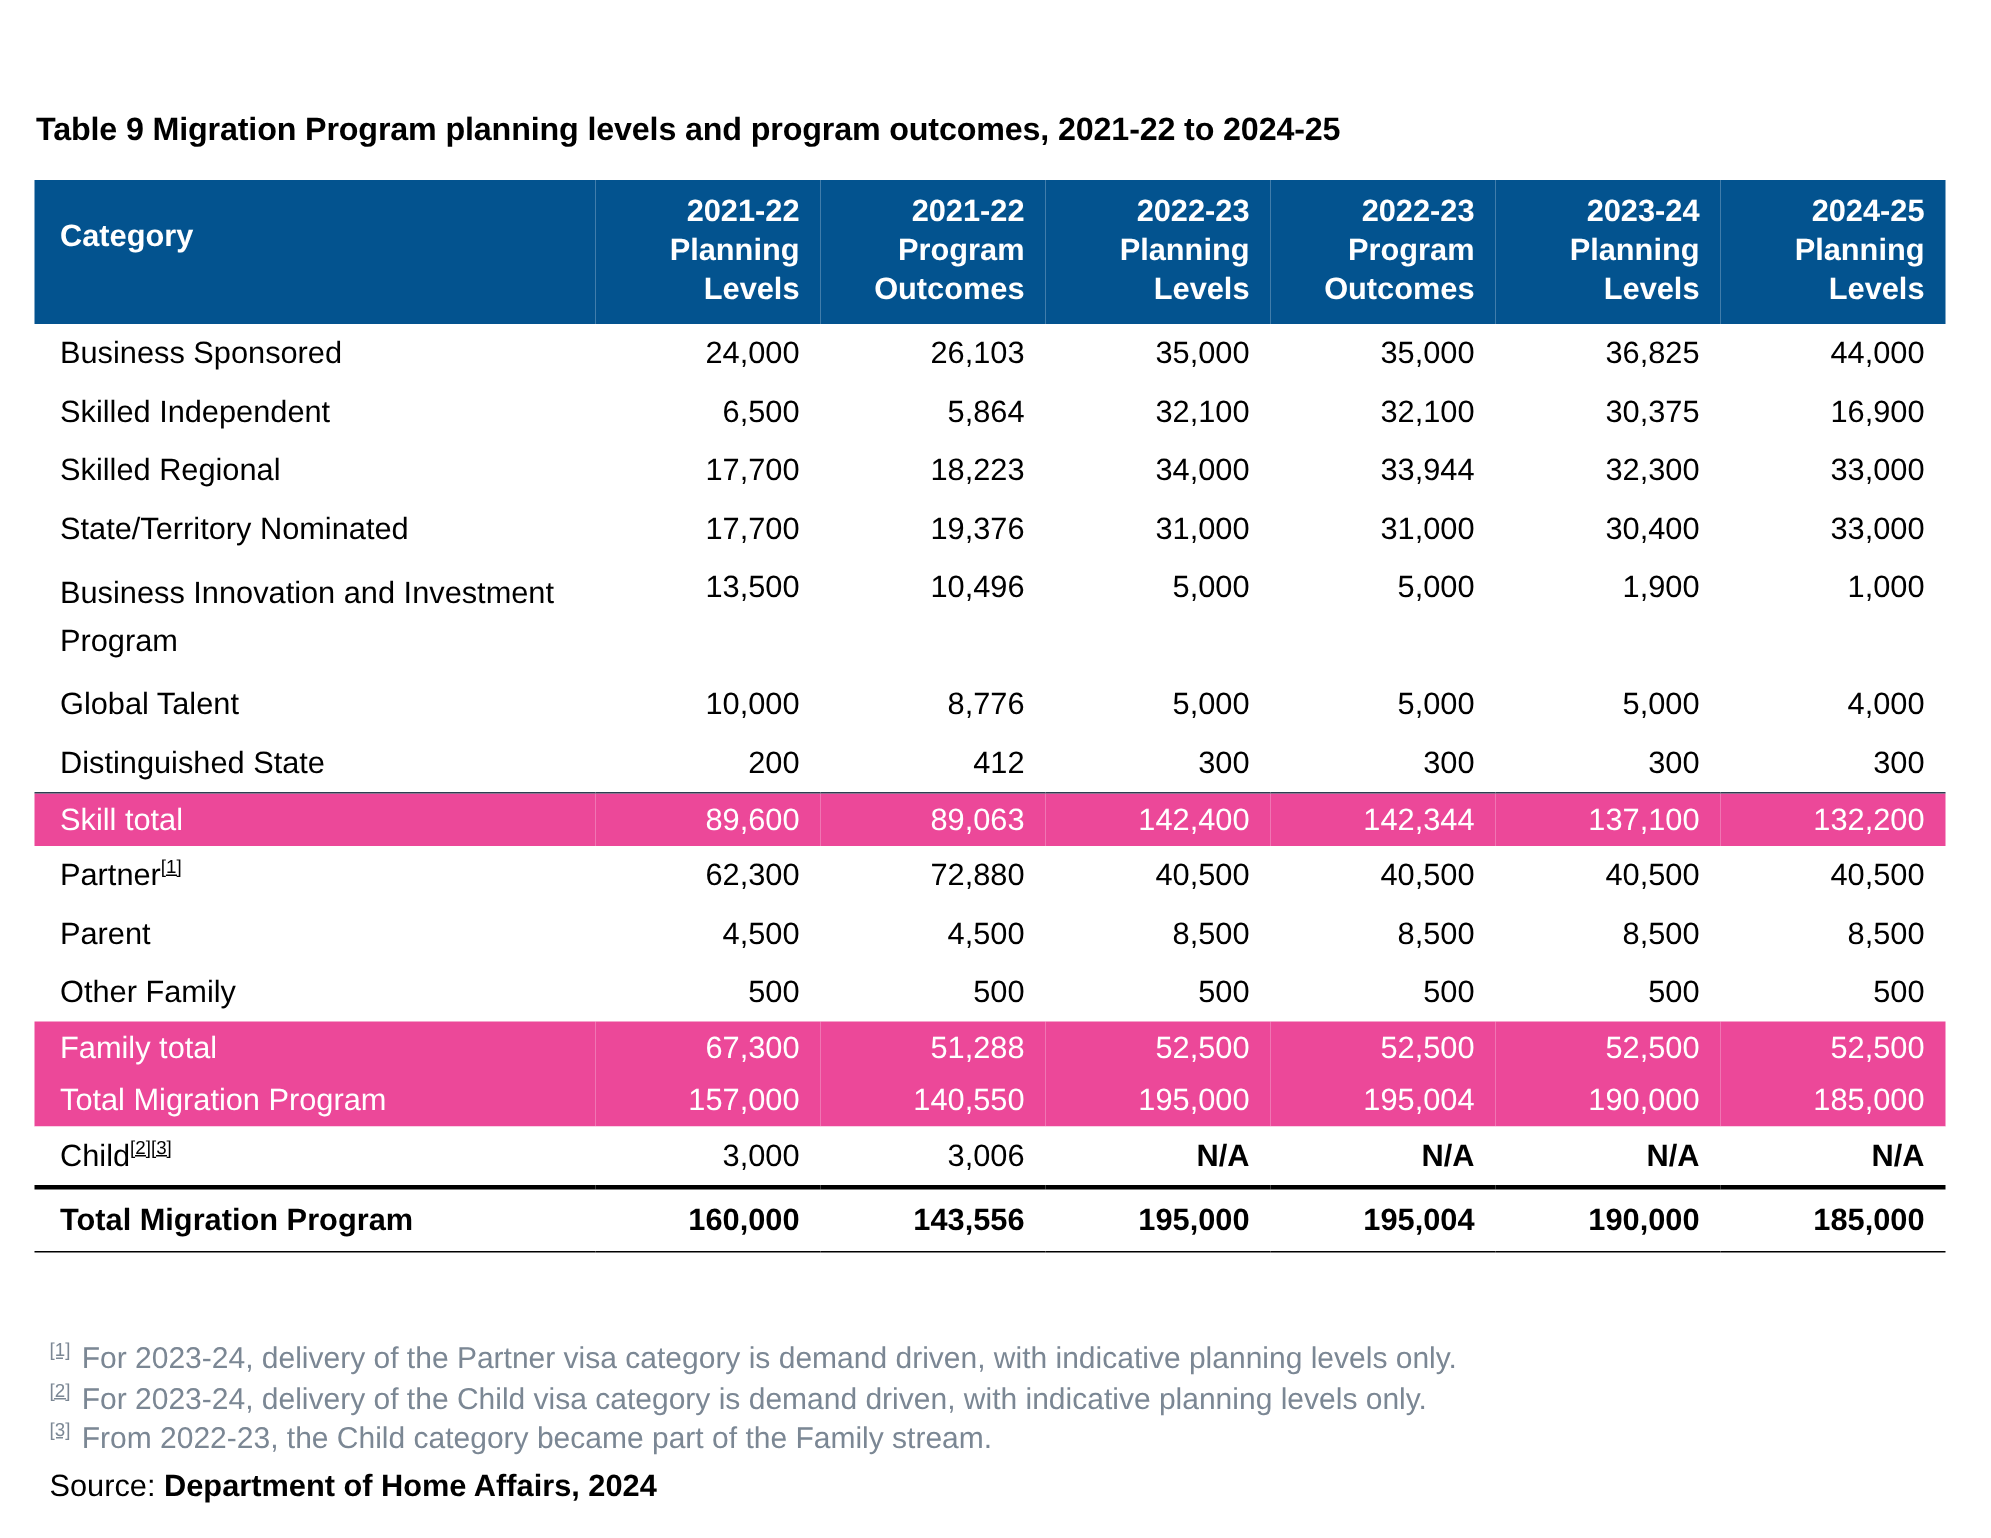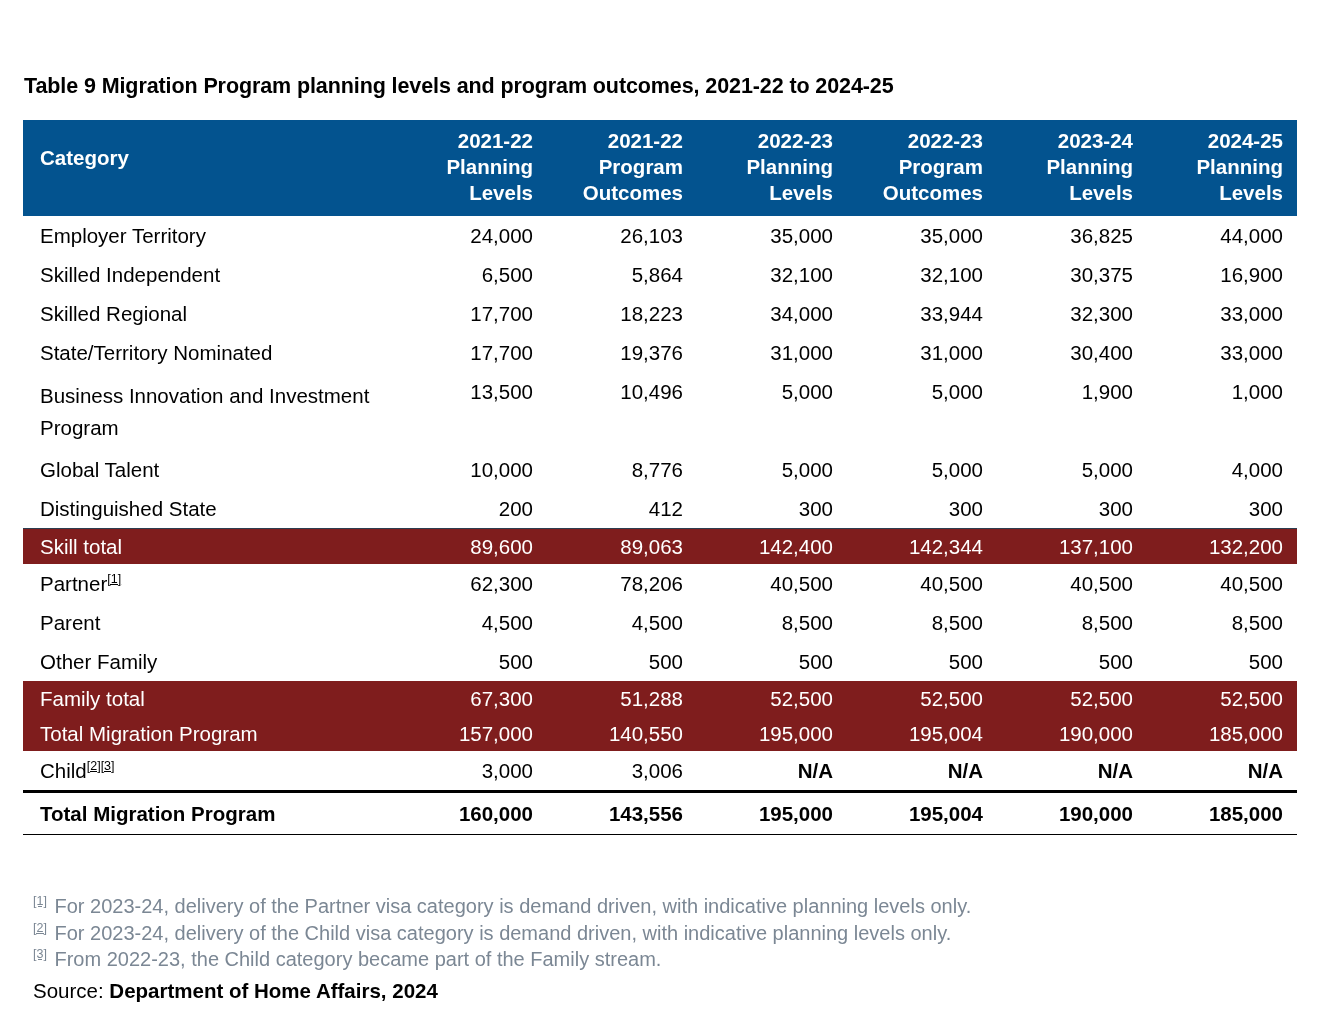--- a/index.html
+++ b/index.html
@@ -83,21 +83,21 @@
     padding: 9px 6px 9px 17px;
   }
   tbody td.num {
     text-align: right;
     padding: 9px 14px 9px 6px;
     white-space: nowrap;
   }
 
   
   tr.band td {
-    background: #7f1d1d;
+    background: #ec4899;
     color: #ffffff;
   }
   tr.band td.cat { padding-top: 7px; padding-bottom: 7px; }
   tr.band td.num { padding-top: 7px; padding-bottom: 7px; }
 
   
   tr.rule-above td { border-top: 1.5px solid #2c3e50; }
 
   
   tr.tall td.cat { line-height: 32px; padding-top: 8px; padding-bottom: 6px; }
@@ -201,21 +201,21 @@
             </th>
             <th class="h-num">
               <span class="hline">2024-25</span>
               <span class="hline">Planning</span>
               <span class="hline">Levels</span>
             </th>
           </tr>
       </thead>
       <tbody id="table-body">
           <tr class="">
-            <td class="cat"><span>Employer Territory</span></td>
+            <td class="cat"><span>Business Sponsored</span></td>
             <td class="num">24,000</td>
             <td class="num">26,103</td>
             <td class="num">35,000</td>
             <td class="num">35,000</td>
             <td class="num">36,825</td>
             <td class="num">44,000</td>
           </tr>
           <tr class="">
             <td class="cat"><span>Skilled Independent</span></td>
             <td class="num">6,500</td>
@@ -275,21 +275,21 @@
             <td class="num">89,600</td>
             <td class="num">89,063</td>
             <td class="num">142,400</td>
             <td class="num">142,344</td>
             <td class="num">137,100</td>
             <td class="num">132,200</td>
           </tr>
           <tr class="">
             <td class="cat"><span>Partner</span><sup class="fn">[1]</sup></td>
             <td class="num">62,300</td>
-            <td class="num">78,206</td>
+            <td class="num">72,880</td>
             <td class="num">40,500</td>
             <td class="num">40,500</td>
             <td class="num">40,500</td>
             <td class="num">40,500</td>
           </tr>
           <tr class="">
             <td class="cat"><span>Parent</span></td>
             <td class="num">4,500</td>
             <td class="num">4,500</td>
             <td class="num">8,500</td>

